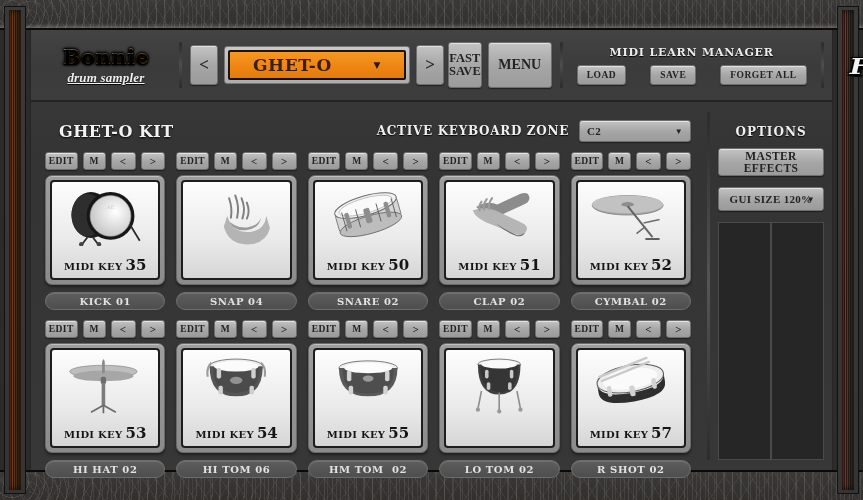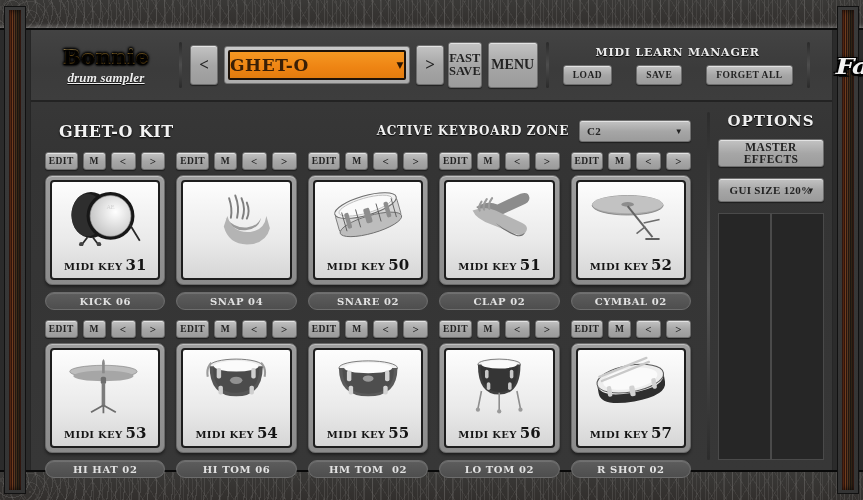--- a/index.html
+++ b/index.html
@@ -96,29 +96,29 @@
 
   .preset-frame{
     width:186px; height:38px; flex:none; margin:0 6px;
     background:linear-gradient(#c9c9c9,#adadad);
     border:1px solid #777; border-radius:3px; padding:3px;
   }
   .preset{
     width:100%; height:100%;
     background:linear-gradient(#f59822,#ee8413 60%, #e27c0e);
     border:2px solid #1d1208; border-radius:2px;
-    display:flex; align-items:center; padding:0 0;
+    display:flex; align-items:center; padding:0 23px;
     font-family:"DejaVu Serif", serif;
     font-size:17px; font-weight:bold; color:#3a1f06;
     letter-spacing:.6px; cursor:pointer;
   }
   .preset .caret{ margin-left:auto; font-size:9px; color:#2b1705; }
 
   .fastsave{ width:52px; height:46px; font-size:12.5px; line-height:1.05; flex-direction:column; margin-left:4px;}
-  .menubtn{ width:50px; height:46px; font-size:14px; margin-left:6px; flex:none;}
+  .menubtn{ width:64px; height:46px; font-size:14px; margin-left:6px; flex:none;}
 
   .midi-block{ flex:none; text-align:center; padding:0 6px; }
   .midi-title{
     font-family:"DejaVu Serif", serif;
     font-size:11px; font-weight:bold; color:#ececec; letter-spacing:.8px;
     text-shadow:0 1px 1px #000; margin-bottom:6px;
   }
   .midi-row{ display:flex; gap:24px; justify-content:center; }
   .midi-btn{ height:20px; font-size:9.5px; letter-spacing:.5px; padding:0 9px; }
 
@@ -194,22 +194,22 @@
     font-size:10px; font-weight:bold; color:#e2e2e2; letter-spacing:.6px;
     box-shadow:inset 0 1px 1px rgba(255,255,255,.14);
     white-space:pre;
   }
 
   
   .opt-sep{ width:3px; margin:10px 0 10px 2px; background:linear-gradient(#2c2c2c,#555,#2c2c2c); border-radius:2px; flex:none;}
   .options{ width:122px; flex:none; padding:10px 8px 10px 8px; display:flex; flex-direction:column; }
   .opt-title{
     text-align:center; font-family:"DejaVu Serif", serif;
-    font-size:15px; font-weight:bold; color:#efefef; letter-spacing:1px;
-    text-shadow:0 1px 1px #000; margin-bottom:9px;
+    font-size:12px; font-weight:bold; color:#efefef; letter-spacing:1px;
+    text-shadow:0 1px 1px #000; margin-bottom:9px;margin-top:13px;
   }
   .opt-btn{ height:28px; font-size:11.5px; letter-spacing:.4px; width:100%; }
   .opt-select{ height:24px; margin-top:11px; font-size:11px; width:100%; position:relative; letter-spacing:.3px;}
   .opt-select .caret{ position:absolute; right:8px; font-size:8px;}
   .opt-well{
     margin-top:11px; flex:1;
     background:#232323; border:1px solid #4a4a4a;
     display:flex;
   }
   .opt-well > i{ flex:1; display:block; background:#262626; }
@@ -309,24 +309,24 @@
                         </defs>
     <ellipse cx="44" cy="35" rx="22" ry="26" fill="#1b1b1b"></ellipse>
     <ellipse cx="40" cy="35" rx="18" ry="24" fill="#2e2e2e"></ellipse>
     <ellipse cx="66" cy="36" rx="27" ry="27" fill="#171717"></ellipse>
     <ellipse cx="66" cy="36" rx="23" ry="23" fill="url(#kg)" stroke="#9a9a9a" stroke-width=".7"></ellipse>
     <path d="M40 60 L34 68 M46 60 L52 68 M88 46 L99 64" stroke="#2a2a2a" stroke-width="2" fill="none"></path>
     <circle cx="33" cy="68" r="2.5" fill="#444"></circle>
                         <circle cx="53" cy="68" r="2.5" fill="#444"></circle>
     <text x="66" y="28" font-size="7" fill="#d0d0d0" text-anchor="middle" font-family="serif">AE</text>
                       </svg></div>
-          <div class="pad-key">MIDI KEY<b>31</b></div>
-        </div>
-      </div>
-      <div class="name-pill">KICK 06</div>
+          <div class="pad-key">MIDI KEY<b>35</b></div>
+        </div>
+      </div>
+      <div class="name-pill">KICK 01</div>
               </div>
               <div class="pad-col">
       <div class="ctrl-row">
         <div class="btn ctrl edit">EDIT</div>
         <div class="btn ctrl m">M</div>
         <div class="btn ctrl lt">&lt;</div>
         <div class="btn ctrl gt">&gt;</div>
       </div>
       <div class="pad-frame">
         <div class="pad-inner">
@@ -518,21 +518,20 @@
                           <rect x="44" y="20" width="4" height="10" rx="2"></rect>
                           <rect x="72" y="20" width="4" height="10" rx="2"></rect>
       <rect x="46" y="34" width="4" height="9" rx="2"></rect>
                           <rect x="70" y="34" width="4" height="9" rx="2"></rect>
                         </g>
     <path d="M40 44 L36 64 M80 44 L84 64 M60 46 L60 66" stroke="#8e8e8e" stroke-width="1.8" fill="none"></path>
     <circle cx="36" cy="65" r="2.4" fill="#9a9a9a"></circle>
                         <circle cx="84" cy="65" r="2.4" fill="#9a9a9a"></circle>
                         <circle cx="60" cy="67" r="2.4" fill="#9a9a9a"></circle>
                       </svg></div>
-          <div class="pad-key">MIDI KEY<b>56</b></div>
         </div>
       </div>
       <div class="name-pill">LO TOM 02</div>
               </div>
               <div class="pad-col">
       <div class="ctrl-row">
         <div class="btn ctrl edit">EDIT</div>
         <div class="btn ctrl m">M</div>
         <div class="btn ctrl lt">&lt;</div>
         <div class="btn ctrl gt">&gt;</div>

